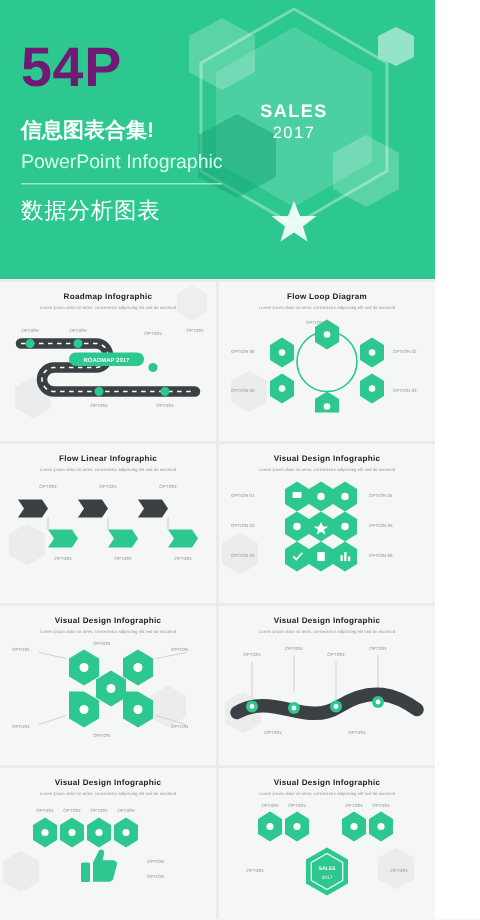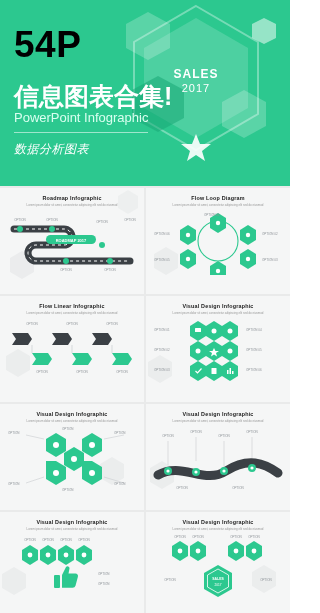--- a/index.html
+++ b/index.html
@@ -21,38 +21,37 @@
   .hero-deco {
     position: absolute; right: -6px; top: -6px;
     width: 200px; height: 200px;
     opacity: 1;
   }
   .hero-text {
     position: absolute; left: 14px; top: 26px;
     z-index: 4;
   }
   .hero-54p {
-    font-size: 37px; font-weight: bold; color: #000000;
+    font-size: 37px; font-weight: bold; color: #701a75;
     letter-spacing: 0.5px; line-height: 38px;
   }
   .hero-cn {
-    font-size: 25px; font-weight: bold; color: #ffffff;
-    line-height: 24px; margin-top: 20px;
+    font-size: 14px; font-weight: bold; color: #ffffff;
+    line-height: 24px; margin-top: 10px;
   }
   .hero-en {
     font-size: 13px; color: #d9fff0; line-height: 18px;
     margin-top: 1px; padding-bottom: 5px;
     border-bottom: 1px solid rgba(255,255,255,0.55);
     display: inline-block;
     text-align: center;
   }
   .hero-sub {
-    font-size: 12px; color: #ffffff; margin-top: 8px;
+    font-size: 15px; color: #ffffff; margin-top: 8px;
     letter-spacing: 0.5px;
-    font-style: italic;
   }
 
   
   .grid {
     position: absolute; top: 186px; left: 0;
     width: 290px; height: 427px;
     display: grid;
     grid-template-columns: 1fr 1fr;
     grid-auto-rows: 106px;
     gap: 2px;

